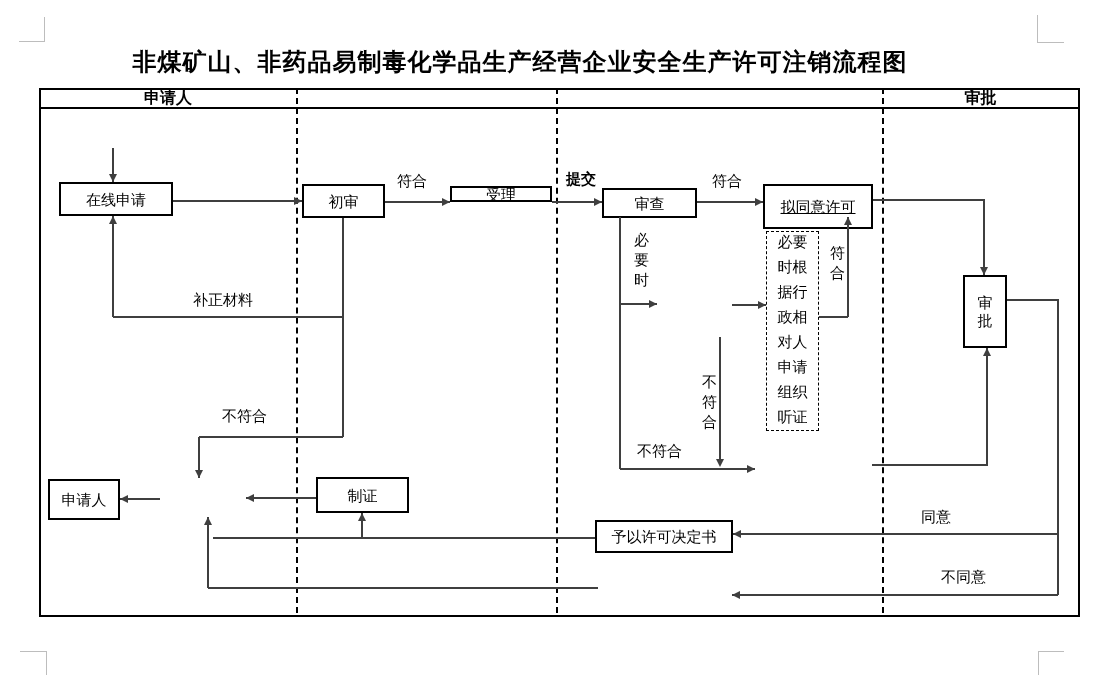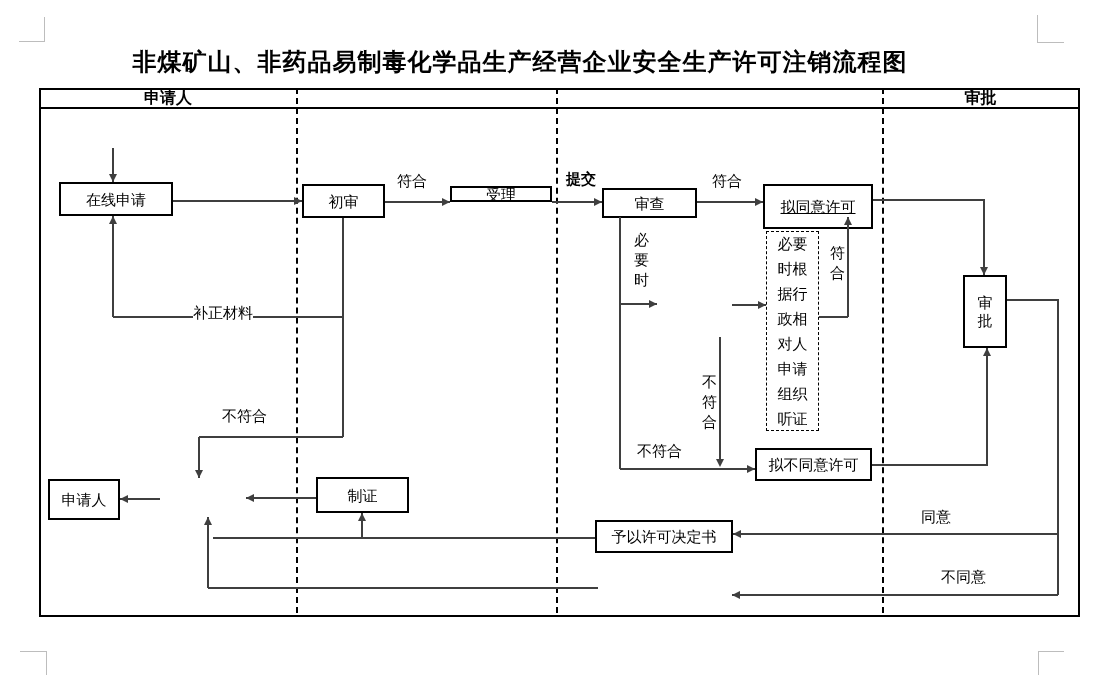--- a/index.html
+++ b/index.html
@@ -9,21 +9,21 @@
          font-family:Liberation Sans, sans-serif;
          font-weight:bold;font-size:24px;letter-spacing:1px;}
   .frame{position:absolute;left:39px;top:88px;width:1037px;height:525px;border:2px solid #000;}
   .hsep{position:absolute;left:39px;top:107px;width:1039px;height:0;border-top:2px solid #000;}
   .vdash{position:absolute;top:88px;height:525px;width:0;border-left:2px dashed #000;}
   .lane-label{position:absolute;top:89px;height:18px;font-weight:bold;font-size:16px;
               text-align:center;line-height:18px;}
   .node{position:absolute;background:#fff;border:2px solid #000;box-sizing:border-box;
         display:flex;align-items:center;justify-content:center;text-align:center;
         font-size:15px;line-height:21px;}
-  .node.dashed{border-style:dashed;border-width:1.5px;}
+  .node.dashed{border-style:dashed;border-width:1.5px;font-family:Liberation Mono, monospace;}
   .ln{position:absolute;background:#3f3f3f;}
   .ah{position:absolute;width:0;height:0;border:solid transparent;}
   .ah.r{border-width:4px 0 4px 8px;border-left-color:#3f3f3f;}
   .ah.l{border-width:4px 8px 4px 0;border-right-color:#3f3f3f;}
   .ah.u{border-width:0 4px 8px 4px;border-bottom-color:#3f3f3f;}
   .ah.d{border-width:8px 4px 0 4px;border-top-color:#3f3f3f;}
   .elabel{position:absolute;font-size:15px;background:#fff;line-height:17px;white-space:nowrap;}
   .elabel.vert{white-space:normal;width:17px;text-align:center;line-height:20px;}
   .cmark{position:absolute;}
   .wrap2{width:38px;line-height:25px;word-break:break-all;}
@@ -52,21 +52,20 @@
   <div class="lane-label" style="left:883px;width:195px;">审批</div>
 
   <div class="node" style="left:59px;top:182px;width:114px;height:34px;">在线申请</div>
   <div class="node" style="left:302px;top:184px;width:83px;height:34px;">初审</div>
   <div class="node" style="left:450px;top:186px;width:102px;height:16px;">受理</div>
   <div class="node" style="left:602px;top:188px;width:95px;height:30px;">审查</div>
   <div class="node" style="left:763px;top:184px;width:110px;height:45px;text-decoration:underline;">拟同意许可</div>
   <div class="node dashed" style="left:766px;top:231px;width:53px;height:200px;">
     <span class="wrap2">必要时根据行政相对人申请组织听证</span>
   </div>
-  <div class="node" style="left:755px;top:448px;width:117px;height:33px;">拟不同意许可</div>
   <div class="node" style="left:963px;top:275px;width:44px;height:73px;">
     <span class="wrap1">审批</span>
   </div>
   <div class="node" style="left:595px;top:520px;width:138px;height:33px;">予以许可决定书</div>
   <div class="node" style="left:316px;top:477px;width:93px;height:36px;">制证</div>
   <div class="node" style="left:48px;top:479px;width:72px;height:41px;">申请人</div>
 
   <div class="ln" style="left:173px;top:200px;width:129px;height:2px;"></div>
   <div class="ln" style="left:385px;top:201px;width:65px;height:2px;"></div>
   <div class="ln" style="left:552px;top:201px;width:50px;height:2px;"></div>
@@ -121,18 +120,18 @@
   <i class="ah l" style="left:246px;top:494px;"></i>
   <i class="ah l" style="left:120px;top:495px;"></i>
 
   <div class="elabel" style="left:397px;top:172px;">符合</div>
   <div class="elabel" style="left:566px;top:170px;font-weight:bold;">提交</div>
   <div class="elabel" style="left:712px;top:172px;">符合</div>
   <div class="elabel vert" style="left:633px;top:230px;">必要时</div>
   <div class="elabel vert" style="left:829px;top:243px;">符合</div>
   <div class="elabel vert" style="left:701px;top:372px;">不符合</div>
   <div class="elabel" style="left:637px;top:442px;">不符合</div>
-  <div class="elabel" style="left:193px;top:291px;margin-top:13px;">补正材料</div>
+  <div class="elabel" style="left:193px;top:291px;">补正材料</div>
   <div class="elabel" style="left:222px;top:407px;">不符合</div>
   <div class="elabel" style="left:921px;top:508px;">同意</div>
   <div class="elabel" style="left:941px;top:568px;">不同意</div>
 
 </div>
 
 </body></html>

